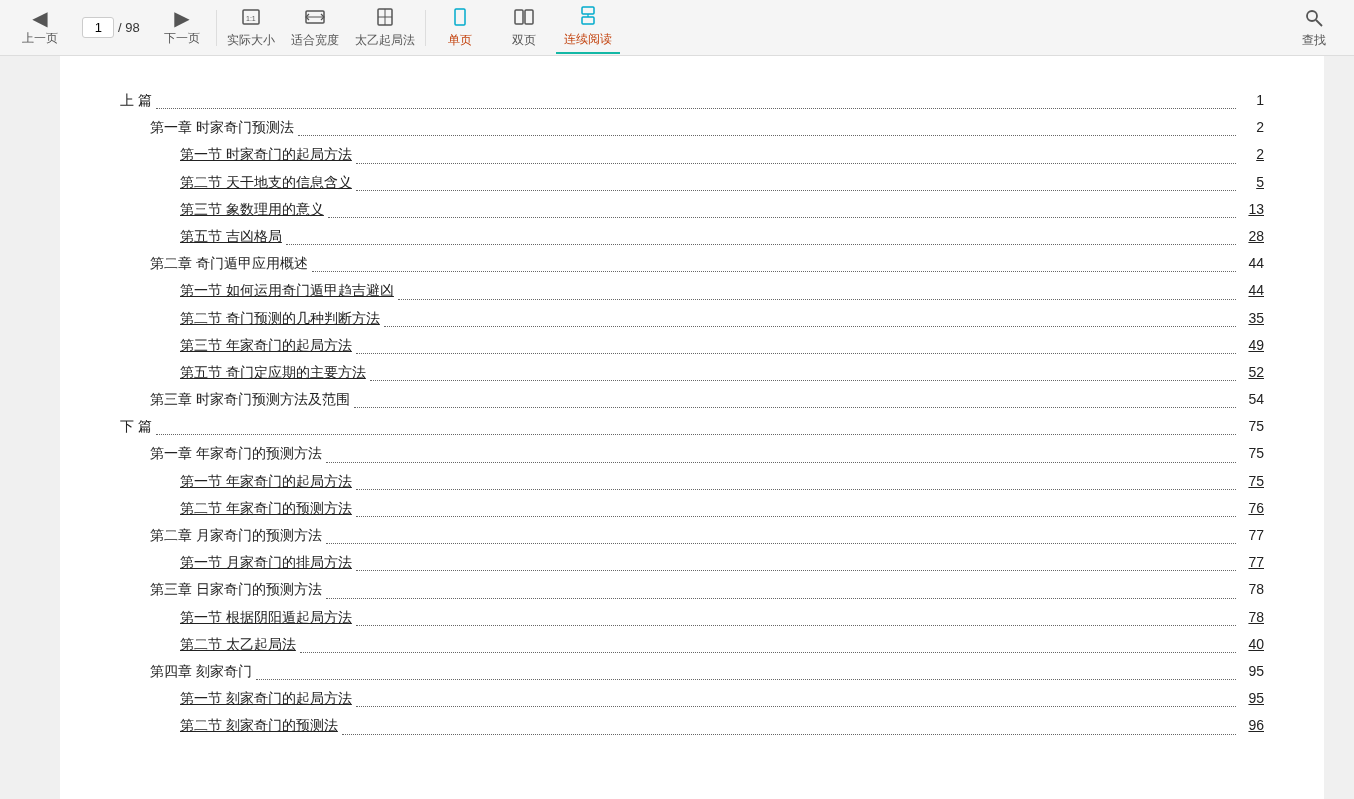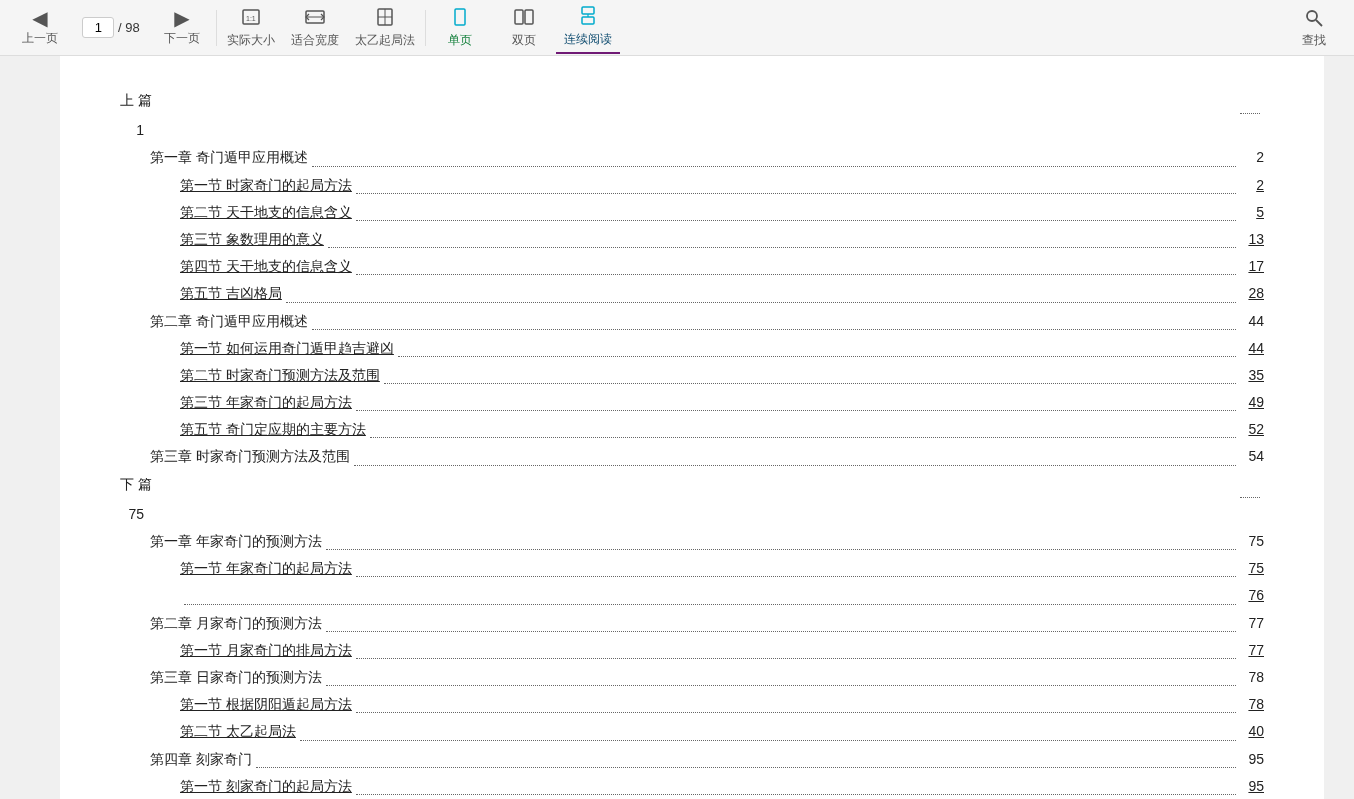--- a/index.html
+++ b/index.html
@@ -36,22 +36,22 @@
       border: none;
       background: transparent;
     }
     .toolbar-btn .icon {
       font-size: 20px;
       line-height: 1;
       margin-bottom: 2px;
       color: #555;
     }
     .toolbar-btn.active {
-      color: #0c4a6e;
-      border-bottom: 2px solid #701a75;
+      color: #c2410c;
+      border-bottom: 2px solid #14b8a6;
     }
     .toolbar-btn.active .icon { color: #00aacc; }
 
     .page-input-group {
       display: flex;
       align-items: center;
       margin: 0 4px;
       font-size: 13px;
       color: #333;
       min-width: 70px;
@@ -119,21 +119,21 @@
       align-self: flex-end;
       margin-bottom: 4px;
     }
     .toc-line .page-num {
       flex-shrink: 0;
       min-width: 24px;
       text-align: right;
     }
 
     
-    .indent-0 { padding-left: 0px; flex-direction: column; }
+    .indent-0 { padding-left: 0px; }
     .indent-1 { padding-left: 30px; }
     .indent-2 { padding-left: 60px; text-decoration: underline; }
 
     
     .right-panel {
       width: 30px;
       background: #f0f0f0;
       flex-shrink: 0;
     }
   </style>
@@ -194,21 +194,21 @@
   </button>
 
   <div class="separator"></div>
 
   <button class="toolbar-btn">
     <span class="icon">
       <svg width="22" height="20" viewBox="0 0 22 20" fill="none">
         <rect x="6" y="2" width="10" height="16" rx="1" stroke="#00aacc" stroke-width="1.5" fill="none"></rect>
       </svg>
     </span>
-    <span style="color:#15803d;">单页</span>
+    <span style="color:#c2410c;">单页</span>
   </button>
 
   <button class="toolbar-btn">
     <span class="icon">
       <svg width="22" height="20" viewBox="0 0 22 20" fill="none">
         <rect x="2" y="3" width="8" height="14" rx="1" stroke="#555" stroke-width="1.5" fill="none"></rect>
         <rect x="12" y="3" width="8" height="14" rx="1" stroke="#555" stroke-width="1.5" fill="none"></rect>
       </svg>
     </span>
     <span>双页</span>
@@ -242,61 +242,56 @@
   <div class="left-panel"></div>
 
   <div class="page-content" id="toc-container">
 
   <div class="toc-line indent-0">
         <span class="toc-text">上          篇</span>
         <span class="dots"></span>
         <span class="page-num">1</span>
       </div>
       <div class="toc-line indent-1">
-        <span class="toc-text">第一章   奇门遁甲应用概述</span>
+        <span class="toc-text">第一章   时家奇门预测法</span>
         <span class="dots"></span>
         <span class="page-num">2</span>
       </div>
       <div class="toc-line indent-2">
         <span class="toc-text">第一节  时家奇门的起局方法</span>
         <span class="dots"></span>
         <span class="page-num">2</span>
       </div>
       <div class="toc-line indent-2">
         <span class="toc-text">第二节  天干地支的信息含义</span>
         <span class="dots"></span>
         <span class="page-num">5</span>
       </div>
       <div class="toc-line indent-2">
         <span class="toc-text">第三节   象数理用的意义</span>
         <span class="dots"></span>
         <span class="page-num">13</span>
       </div>
       <div class="toc-line indent-2">
-        <span class="toc-text">第四节   天干地支的信息含义</span>
-        <span class="dots"></span>
-        <span class="page-num">17</span>
-      </div>
-      <div class="toc-line indent-2">
         <span class="toc-text">第五节   吉凶格局</span>
         <span class="dots"></span>
         <span class="page-num">28</span>
       </div>
       <div class="toc-line indent-1">
         <span class="toc-text">第二章   奇门遁甲应用概述</span>
         <span class="dots"></span>
         <span class="page-num">44</span>
       </div>
       <div class="toc-line indent-2">
         <span class="toc-text">第一节   如何运用奇门遁甲趋吉避凶</span>
         <span class="dots"></span>
         <span class="page-num">44</span>
       </div>
       <div class="toc-line indent-2">
-        <span class="toc-text">第二节   时家奇门预测方法及范围</span>
+        <span class="toc-text">第二节   奇门预测的几种判断方法</span>
         <span class="dots"></span>
         <span class="page-num">35</span>
       </div>
       <div class="toc-line indent-2">
         <span class="toc-text">第三节   年家奇门的起局方法</span>
         <span class="dots"></span>
         <span class="page-num">49</span>
       </div>
       <div class="toc-line indent-2">
         <span class="toc-text">第五节   奇门定应期的主要方法</span>
@@ -317,20 +312,21 @@
         <span class="toc-text">第一章   年家奇门的预测方法</span>
         <span class="dots"></span>
         <span class="page-num">75</span>
       </div>
       <div class="toc-line indent-2">
         <span class="toc-text">第一节  年家奇门的起局方法</span>
         <span class="dots"></span>
         <span class="page-num">75</span>
       </div>
       <div class="toc-line indent-2">
+        <span class="toc-text">第二节   年家奇门的预测方法</span>
         <span class="dots"></span>
         <span class="page-num">76</span>
       </div>
       <div class="toc-line indent-1">
         <span class="toc-text">第二章   月家奇门的预测方法</span>
         <span class="dots"></span>
         <span class="page-num">77</span>
       </div>
       <div class="toc-line indent-2">
         <span class="toc-text">第一节 月家奇门的排局方法</span>

